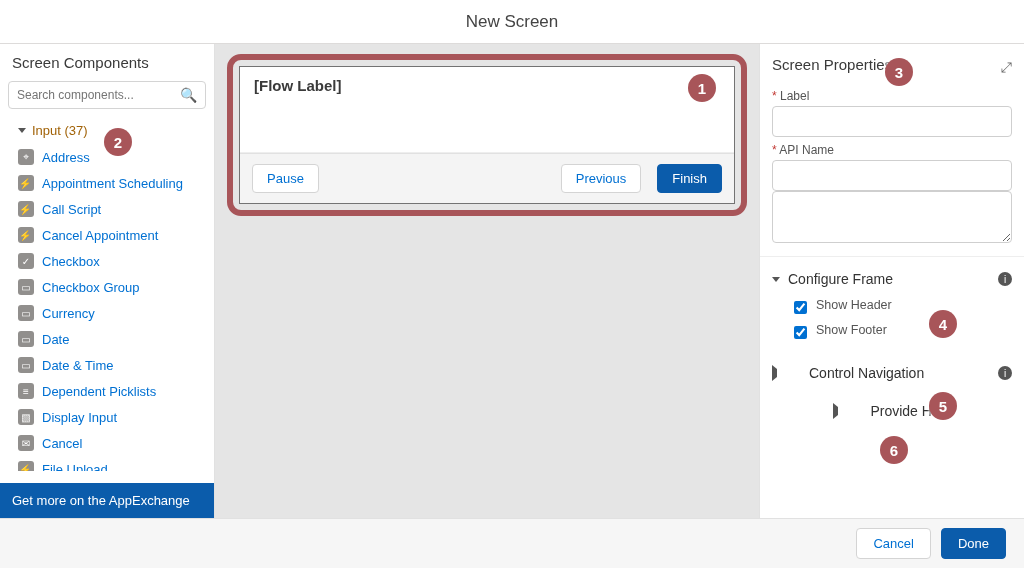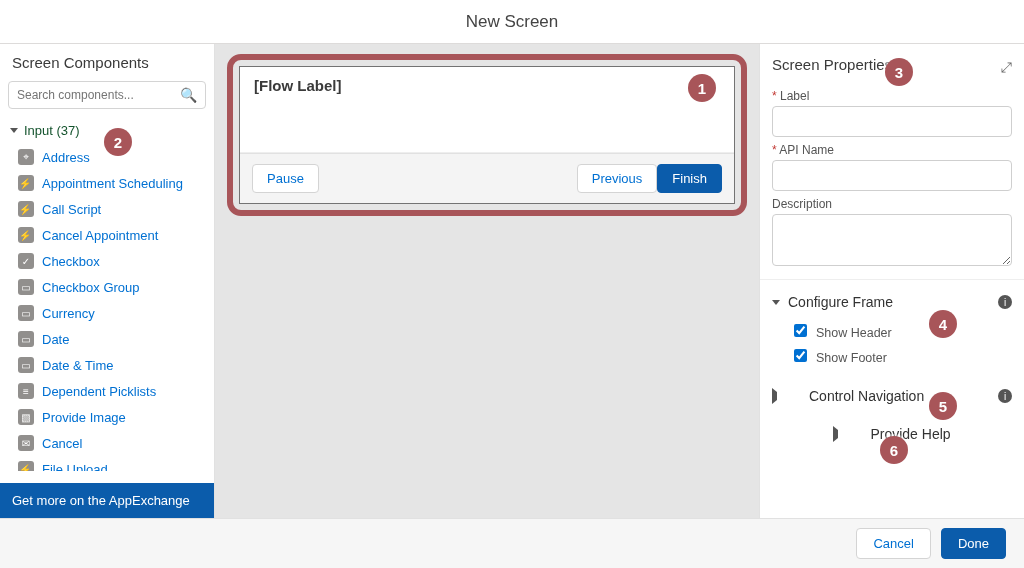--- a/index.html
+++ b/index.html
@@ -8,21 +8,21 @@
   .titlebar { height: 44px; display: flex; align-items: center; justify-content: center; font-size: 17px; color: #444; }
   .divider-h { border-bottom: 1px solid #dddbda; }
   .main { flex: 1; display: grid; grid-template-columns: 215px 1fr 265px; min-height: 0; }
   
   .left { border-right: 1px solid #e1e1e1; display: flex; flex-direction: column; min-height: 0; }
   .panel-title { padding: 10px 12px 6px; font-size: 15px; color: #3a3a3a; }
   .search-wrap { padding: 4px 8px 8px; }
   .search { width: 100%; padding: 6px 28px 6px 8px; border: 1px solid #d4d4d4; border-radius: 4px; font-size: 12px; color: #555; background: #fff; }
   .search-box { position: relative; }
   .search-box .mag { position: absolute; right: 8px; top: 50%; transform: translateY(-50%); color: #777; font-size: 14px; }
-  .tree-head { padding: 6px 10px; display: flex; align-items: center; gap: 6px; font-size: 13px; color: #14532d; }
+  .tree-head { padding: 6px 10px; display: flex; align-items: center; gap: 6px; font-size: 13px; color: #a16207; margin-left: 8px; }
   .chev { display: inline-block; width: 0; height: 0; }
   .chev.down { border-left: 4px solid transparent; border-right: 4px solid transparent; border-top: 5px solid #555; }
   .chev.right { border-top: 4px solid transparent; border-bottom: 4px solid transparent; border-left: 5px solid #555; }
   .comp-scroll { overflow-y: auto; flex: 1; position: relative; }
   .comp-item { display: flex; align-items: center; gap: 8px; padding: 5px 10px 5px 18px; color: #0070d2; font-size: 13px; cursor: grab; }
   .comp-item .ic { width: 16px; height: 16px; border-radius: 3px; background: #918f8d; display: inline-flex; align-items: center; justify-content: center; color: #fff; font-size: 10px; flex-shrink: 0; }
   .appex { background: #0b5cab; color: #fff; padding: 10px 12px; font-size: 13px; margin-top: 12px; }
   
   .center { background: #e5e5e5; padding: 10px 12px; position: relative; min-width: 0; }
   .canvas-frame { border: 6px solid #a85559; border-radius: 14px; padding: 6px; background: #e5e5e5; }
@@ -36,21 +36,21 @@
   .props-head { display: flex; align-items: center; justify-content: space-between; }
   .props-head h3 { font-size: 15px; font-weight: 400; color: #3a3a3a; margin: 4px 0 10px; }
   .expand-icon { color: #666; font-size: 14px; cursor: pointer; }
   .field-label { font-size: 12px; color: #555; margin: 6px 0 3px; }
   .req { color: #c23934; }
   .txt { width: 100%; border: 1px solid #cfcfcf; border-radius: 4px; padding: 7px 8px; font-size: 13px; }
   textarea.txt { height: 52px; resize: vertical; }
   .section-gap { height: 14px; border-bottom: 1px solid #eee; margin: 0 -12px; }
   .sect-head { display: flex; align-items: center; gap: 8px; padding: 14px 0 8px; font-size: 14px; color: #333; cursor: pointer; justify-content: center; }
   .info { margin-left: auto; width: 14px; height: 14px; border-radius: 50%; background: #555; color: #fff; font-size: 10px; display: inline-flex; align-items: center; justify-content: center; }
-  .chk-row { display: flex; align-items: flex-end; gap: 6px; padding: 3px 0 3px 18px; font-size: 12.5px; color: #555; }
+  .chk-row { display: flex; align-items: flex-start; gap: 6px; padding: 3px 0 3px 18px; font-size: 12.5px; color: #555; }
   .chk-row input { accent-color: #0070d2; width: 13px; height: 13px; }
   
   .footer { height: 50px; background: #f6f6f6; border-top: 1px solid #e1e1e1; display: flex; align-items: center; justify-content: flex-end; gap: 10px; padding: 0 18px; }
   .footer .btn { padding: 7px 16px; }
   
   .bubble { position: absolute; width: 28px; height: 28px; border-radius: 50%; background: #a85559; color: #fff; font-weight: 700; font-size: 15px; display: flex; align-items: center; justify-content: center; box-shadow: 0 0 0 2px rgba(255,255,255,.4); z-index: 50; pointer-events: none; }
   .b1 { top: 74px; left: 688px; }
   .b2 { top: 128px; left: 104px; }
   .b3 { top: 58px; left: 885px; }
   .b4 { top: 310px; left: 929px; }
@@ -126,21 +126,21 @@
           <div class="comp-item">
             <span class="ic">▭</span>
             <span>Date &amp; Time</span>
           </div>
           <div class="comp-item">
             <span class="ic">≡</span>
             <span>Dependent Picklists</span>
           </div>
           <div class="comp-item">
             <span class="ic">▧</span>
-            <span>Provide Image</span>
+            <span>Display Input</span>
           </div>
           <div class="comp-item">
             <span class="ic">✉</span>
             <span>Cancel</span>
           </div>
           <div class="comp-item">
             <span class="ic">⚡</span>
             <span>File Upload</span>
           </div>
           <div class="comp-item"></div>
@@ -149,42 +149,41 @@
     </div>
 
     <div class="center">
       <div class="canvas-frame">
         <div class="canvas">
           <div class="canvas-top">
             <span>[Flow Label]</span>
           </div>
           <div class="canvas-footer">
             <button class="btn">Pause</button>
-            <div style="display:flex;gap:0;">
+            <div style="display:flex;gap:16px;">
               <button class="btn">Previous</button>
               <button class="btn primary">Finish</button>
             </div>
           </div>
         </div>
       </div>
     </div>
 
     <div class="right">
       <div class="props-head">
         <h3>Screen Properties</h3>
         <span class="expand-icon">⤢</span>
       </div>
 
       <div class="field-label"><span class="req">*</span> <span>Label</span></div>
       <input class="txt" style="">
 
       <div class="field-label"><span class="req">*</span> <span>API Name</span></div>
       <input class="txt" style="">
 
-      <div class="field-label">Description</div>
       <textarea class="txt" style=""></textarea>
 
       <div class="section-gap"></div>
 
       <div class="sect-head">
         <span class="chev down"></span>
         <span>Configure Frame</span>
         <span class="info">i</span>
       </div>
       <label class="chk-row">

